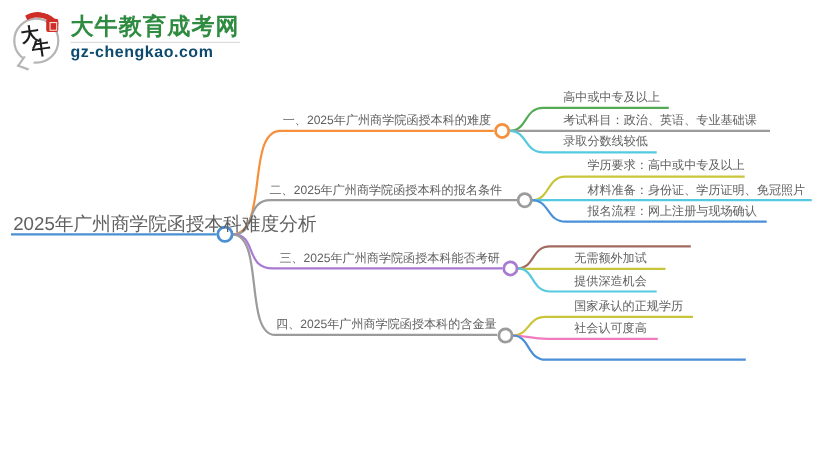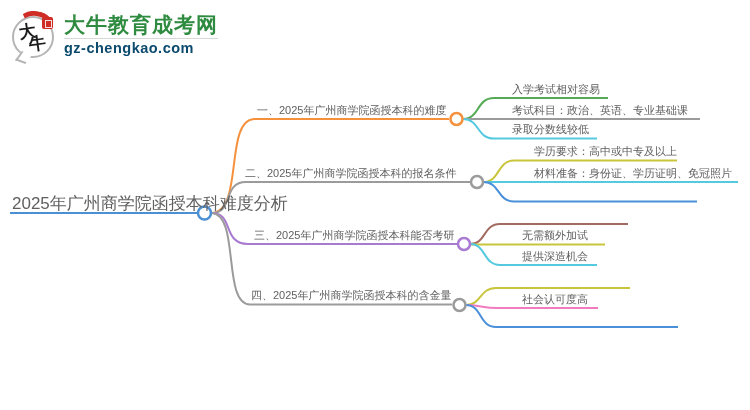--- a/index.html
+++ b/index.html
@@ -91,28 +91,30 @@
     <path d="M 466 305 C 480 305, 482 308, 498 308 L 598 308" fill="none" stroke-width="2" stroke="#f07bbf"></path>
     <path d="M 466 305 C 482 305, 479 327, 496 327 L 678 327" fill="none" stroke-width="2" stroke="#4a90d9"></path>
     <circle cx="459.5" cy="305" r="6" fill="#ffffff" stroke-width="2.5" stroke="#9b9b9b"></circle>
 
     <circle cx="204.5" cy="213" r="6.5" fill="#ffffff" stroke-width="2.5" stroke="#4a90d2"></circle>
   </svg>
 
   <div class="label" id="root-label">2025年广州商学院函授本科难度分析</div>
 
   <div class="label" style="left:257px;top:103px">一、2025年广州商学院函授本科的难度</div>
-  <div class="label" style="left:512px;top:82px">入学考试相对容易</div>
+  <div class="label" style="left:512px;top:82px">高中或中专及以上</div>
   <div class="label" style="left:512px;top:103px">考试科目：政治、英语、专业基础课</div>
   <div class="label" style="left:512px;top:122px">录取分数线较低</div>
 
   <div class="label" style="left:245px;top:166px">二、2025年广州商学院函授本科的报名条件</div>
   <div class="label" style="left:534px;top:166px">材料准备：身份证、学历证明、免冠照片</div>
   <div class="label" style="left:534px;top:144px">学历要求：高中或中专及以上</div>
+  <div class="label" style="left:534px;top:185px">报名流程：网上注册与现场确认</div>
 
   <div class="label" style="left:254px;top:228px">三、2025年广州商学院函授本科能否考研</div>
   <div class="label" style="left:522px;top:228px">无需额外加试</div>
   <div class="label" style="left:522px;top:249px">提供深造机会</div>
 
   <div class="label" style="left:251px;top:288px">四、2025年广州商学院函授本科的含金量</div>
+  <div class="label" style="left:522px;top:272px">国家承认的正规学历</div>
   <div class="label" style="left:522px;top:292px">社会认可度高</div>
 
 </div>
 
 </body></html>

